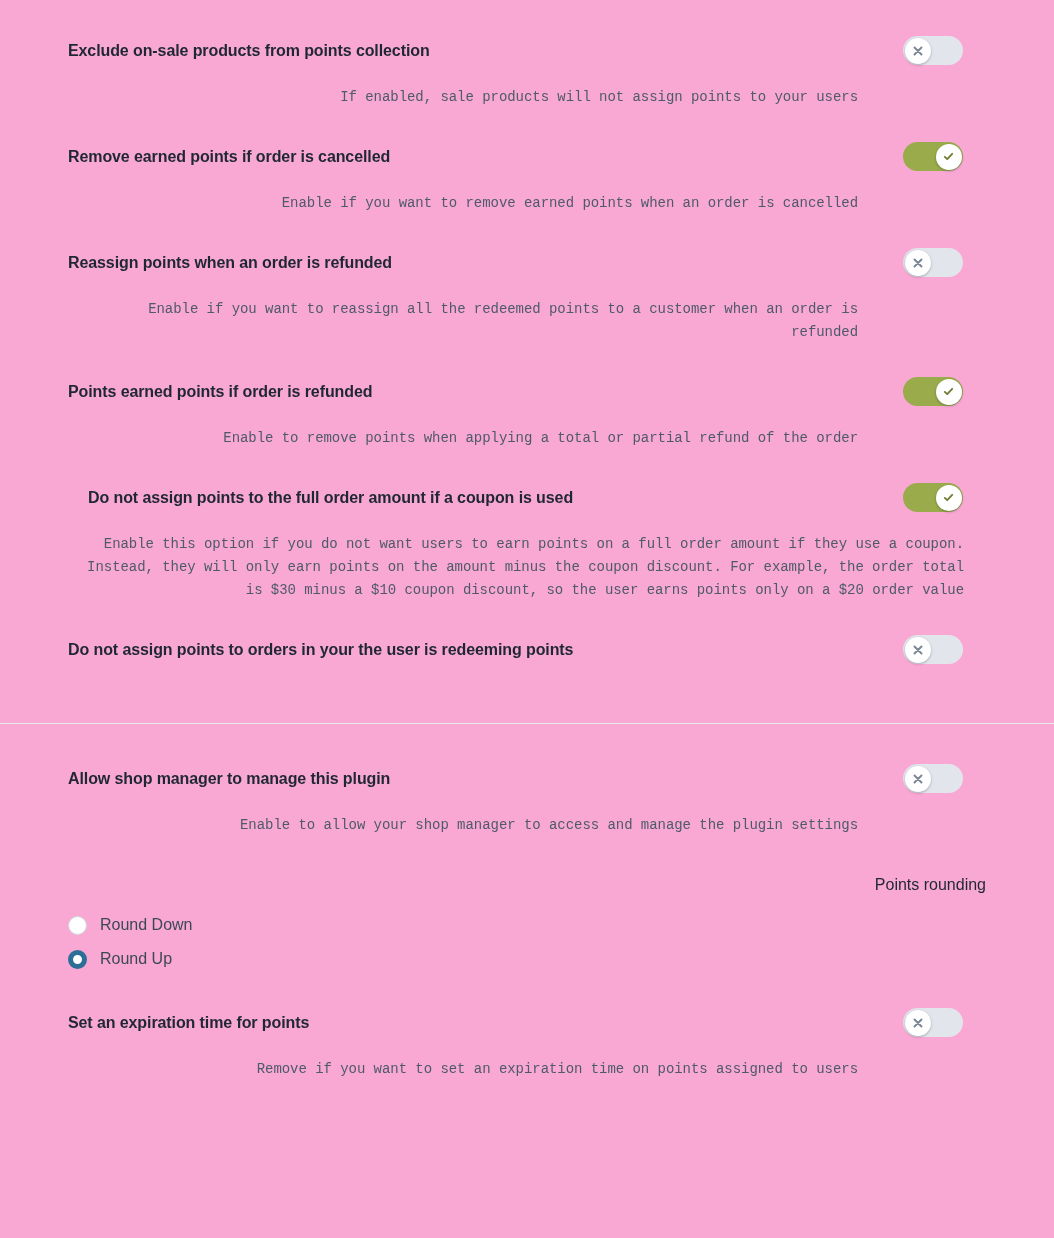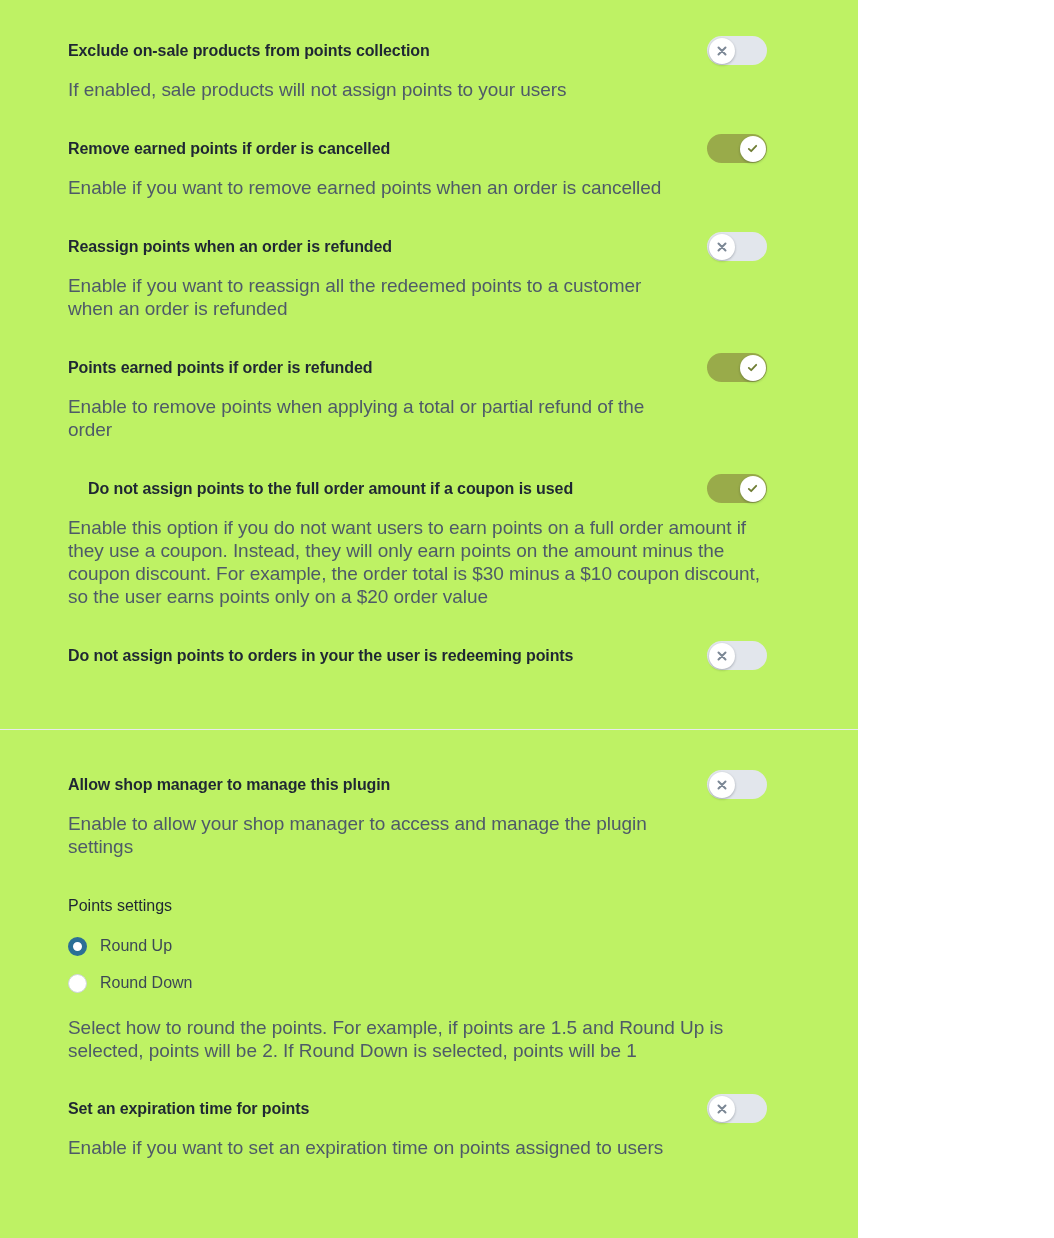--- a/index.html
+++ b/index.html
@@ -10,24 +10,25 @@
   }
   body {
     width: 1054px;
     height: 1238px;
     font-family: "Liberation Sans", sans-serif;
     -webkit-font-smoothing: antialiased;
     overflow: hidden;
   }
 
   .page {
-    width: 858px;
+    width: 1054px;
     height: 1238px;
     position: relative;
-    background: #bef264;
+    background: #f9a8d4;
+    text-align: right;
   }
 
   .section {
     padding: 0 68px 0 68px;
   }
 
   
   .setting-row {
     position: relative;
     padding-right: 120px;
@@ -40,27 +41,28 @@
   .setting-title {
     font-size: 16px;
     font-weight: 700;
     line-height: 22px;
     color: #1f2733;
     letter-spacing: -0.1px;
     margin: 0;
     max-width: 820px;
   }
   .setting-desc {
-    font-size: 19px;
+    font-size: 14px;
     font-weight: 400;
     line-height: 23px;
     color: #4e5a68;
-    margin: 0;
+    margin: 8px;
     max-width: 890px;
     letter-spacing: -0.05px;
+    font-family: Liberation Mono, monospace;
   }
 
   
   .toggle {
     position: absolute;
     right: 23px;
     width: 60px;
     height: 29px;
     border-radius: 999px;
     display: block;
@@ -255,44 +257,43 @@
           <svg width="12" height="12" viewBox="0 0 12 12">
             <path d="M2.5 2.5 L9.5 9.5 M9.5 2.5 L2.5 9.5" stroke="#7b8795" stroke-width="2" stroke-linecap="round" fill="none"></path>
           </svg>
         </span>
       </div>
       <div class="row-gap-desc"></div>
       <p class="setting-desc">Enable to allow your shop manager to access and manage the plugin settings</p>
     </div>
 
     <div style="margin-bottom:36px;">
-      <p class="radio-group-label" style="margin-bottom:12px;">Points settings</p>
+      <p class="radio-group-label" style="margin-bottom:12px;">Points rounding</p>
       <ul class="radio-list">
+        <li class="radio-item" style="margin-top:3px;">
+          <span class="radio-mark unchecked"></span>
+          <span class="radio-label">Round Down</span>
+        </li>
         <li class="radio-item">
           <span class="radio-mark checked"></span>
           <span class="radio-label">Round Up</span>
         </li>
-        <li class="radio-item" style="margin-top:3px;">
-          <span class="radio-mark unchecked"></span>
-          <span class="radio-label">Round Down</span>
-        </li>
       </ul>
-      <p class="setting-desc" style="margin-top:16px;max-width:885px;">Select how to round the points. For example, if points are 1.5 and Round Up is selected, points will be 2. If Round Down is selected, points will be 1</p>
     </div>
 
     <div class="setting-row">
       <div class="setting-head">
         <h3 class="setting-title">Set an expiration time for points</h3>
       </div>
       <div class="toggle off" style="top:-4px;">
         <span class="knob">
           <svg width="12" height="12" viewBox="0 0 12 12">
             <path d="M2.5 2.5 L9.5 9.5 M9.5 2.5 L2.5 9.5" stroke="#7b8795" stroke-width="2" stroke-linecap="round" fill="none"></path>
           </svg>
         </span>
       </div>
       <div class="row-gap-desc"></div>
-      <p class="setting-desc">Enable if you want to set an expiration time on points assigned to users</p>
+      <p class="setting-desc">Remove if you want to set an expiration time on points assigned to users</p>
     </div>
 
   </div>
 
 </div>
 
 </body></html>

